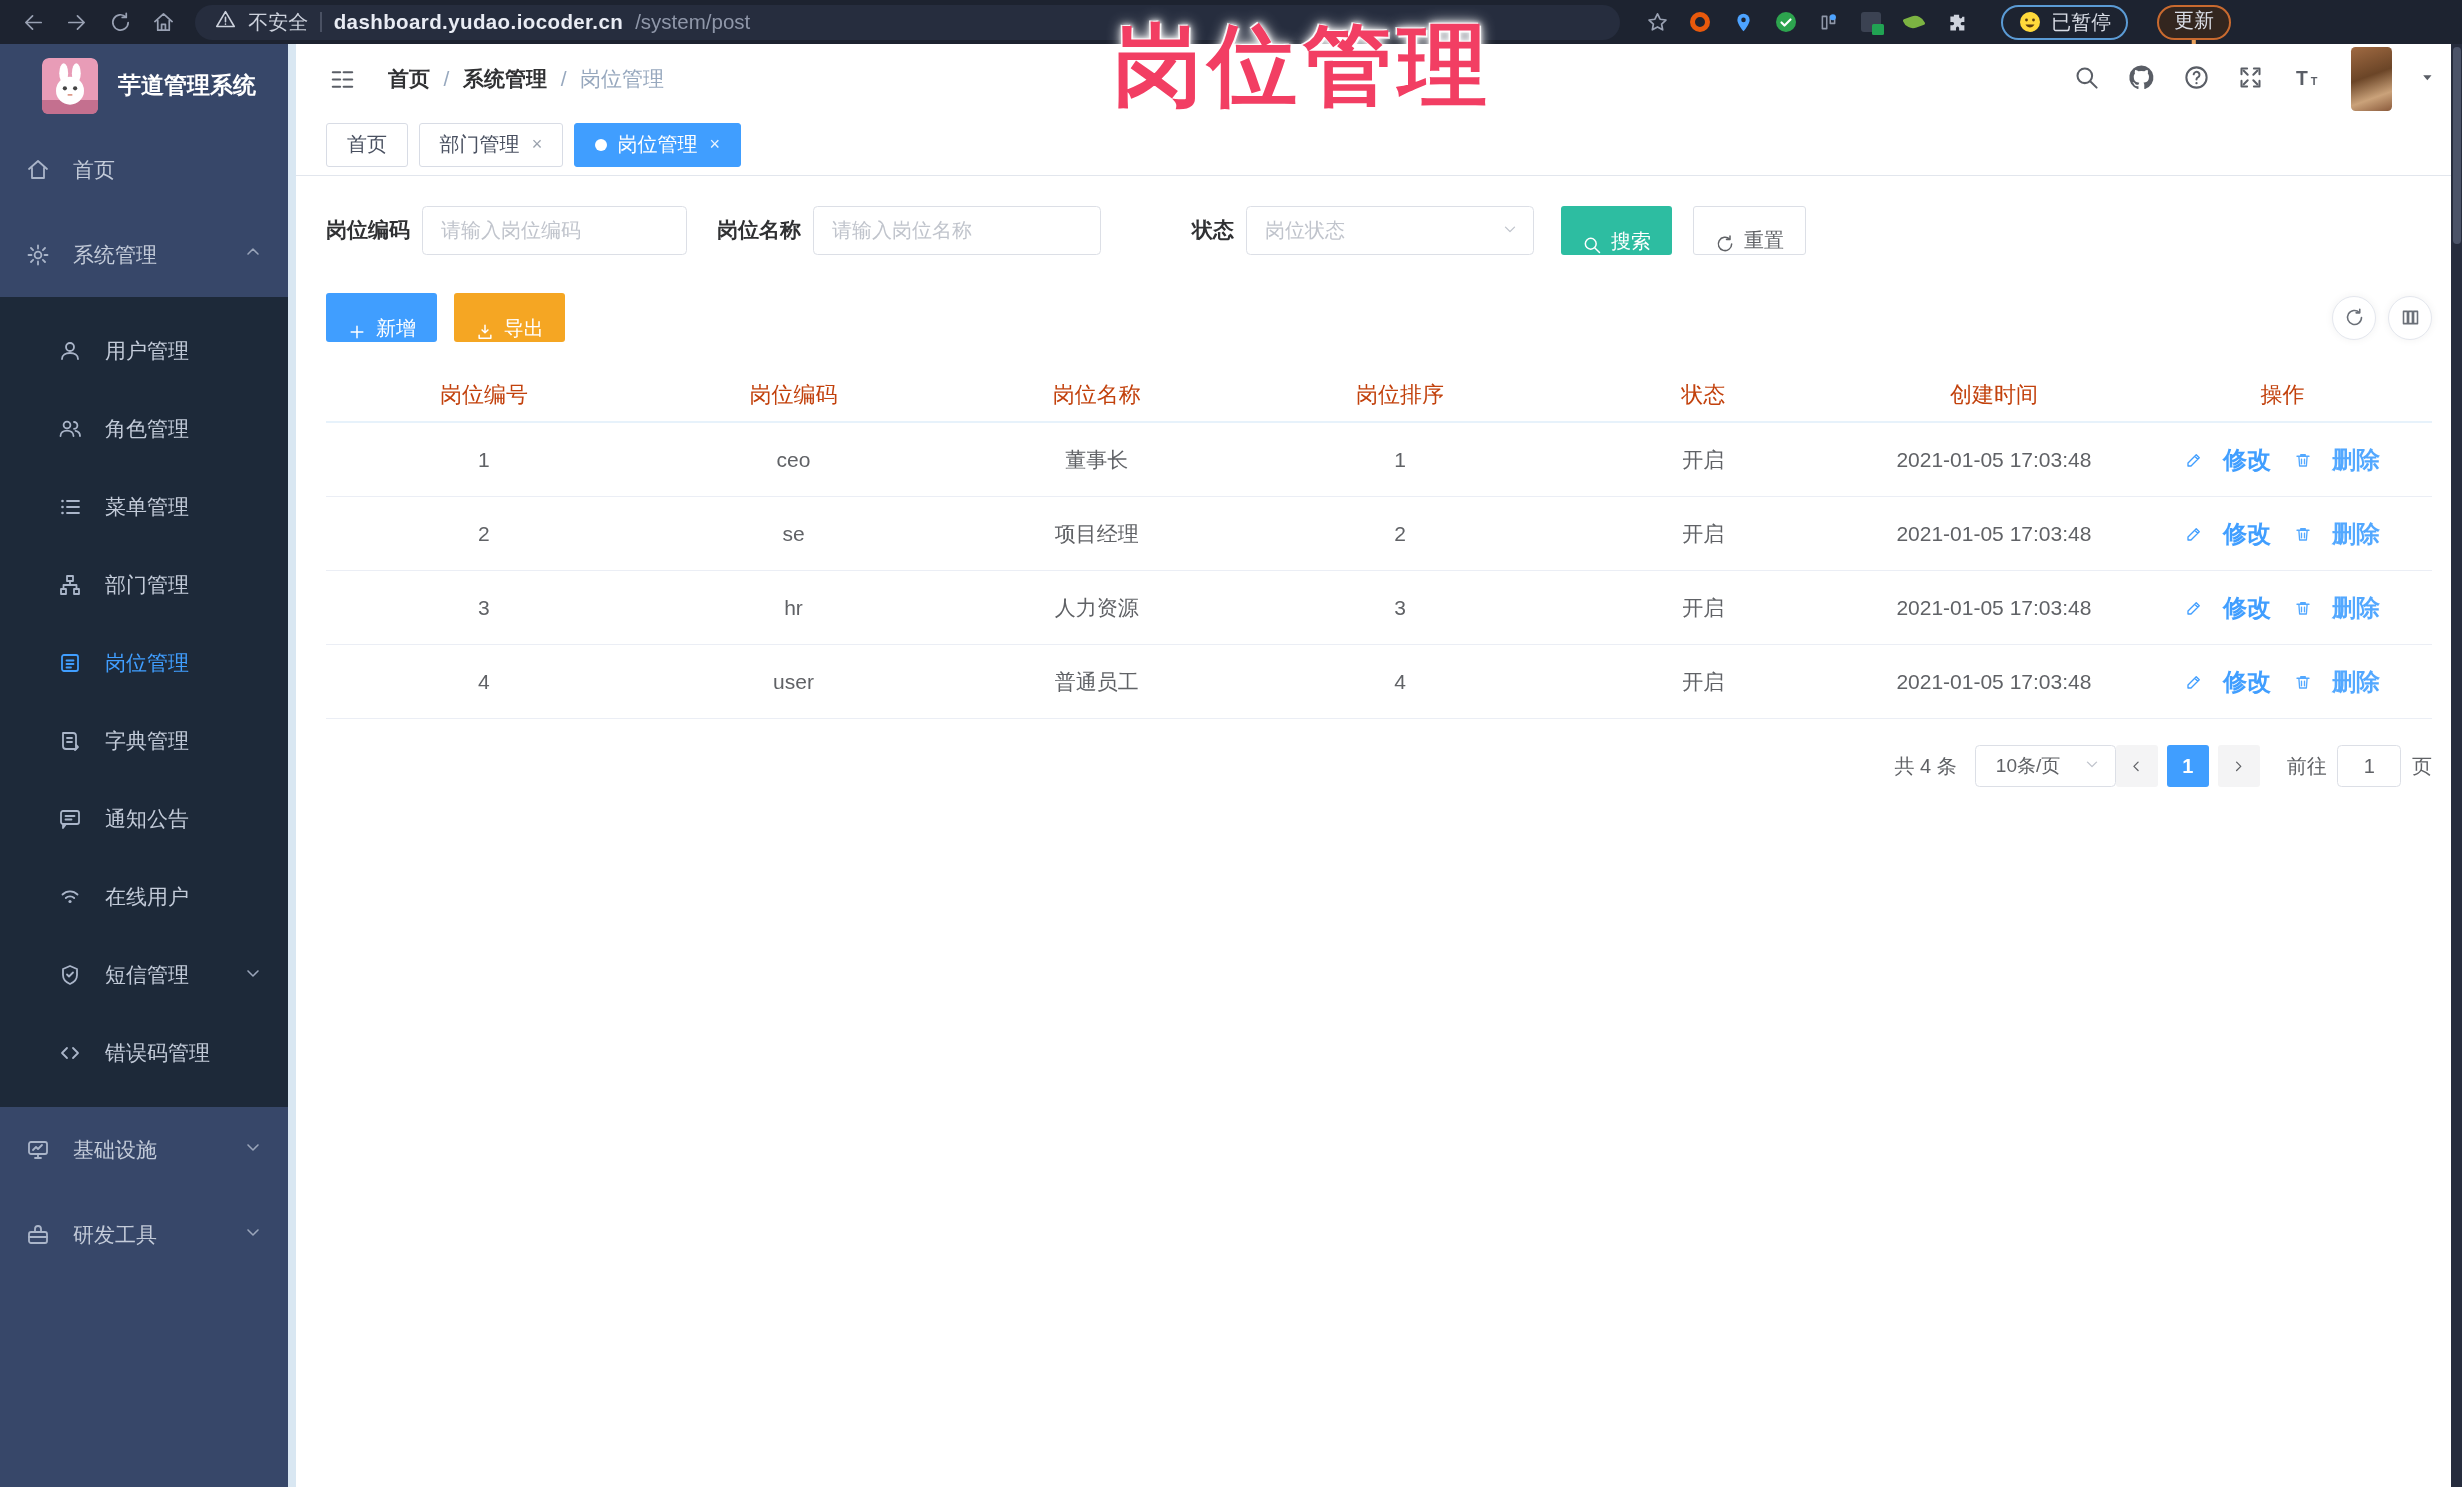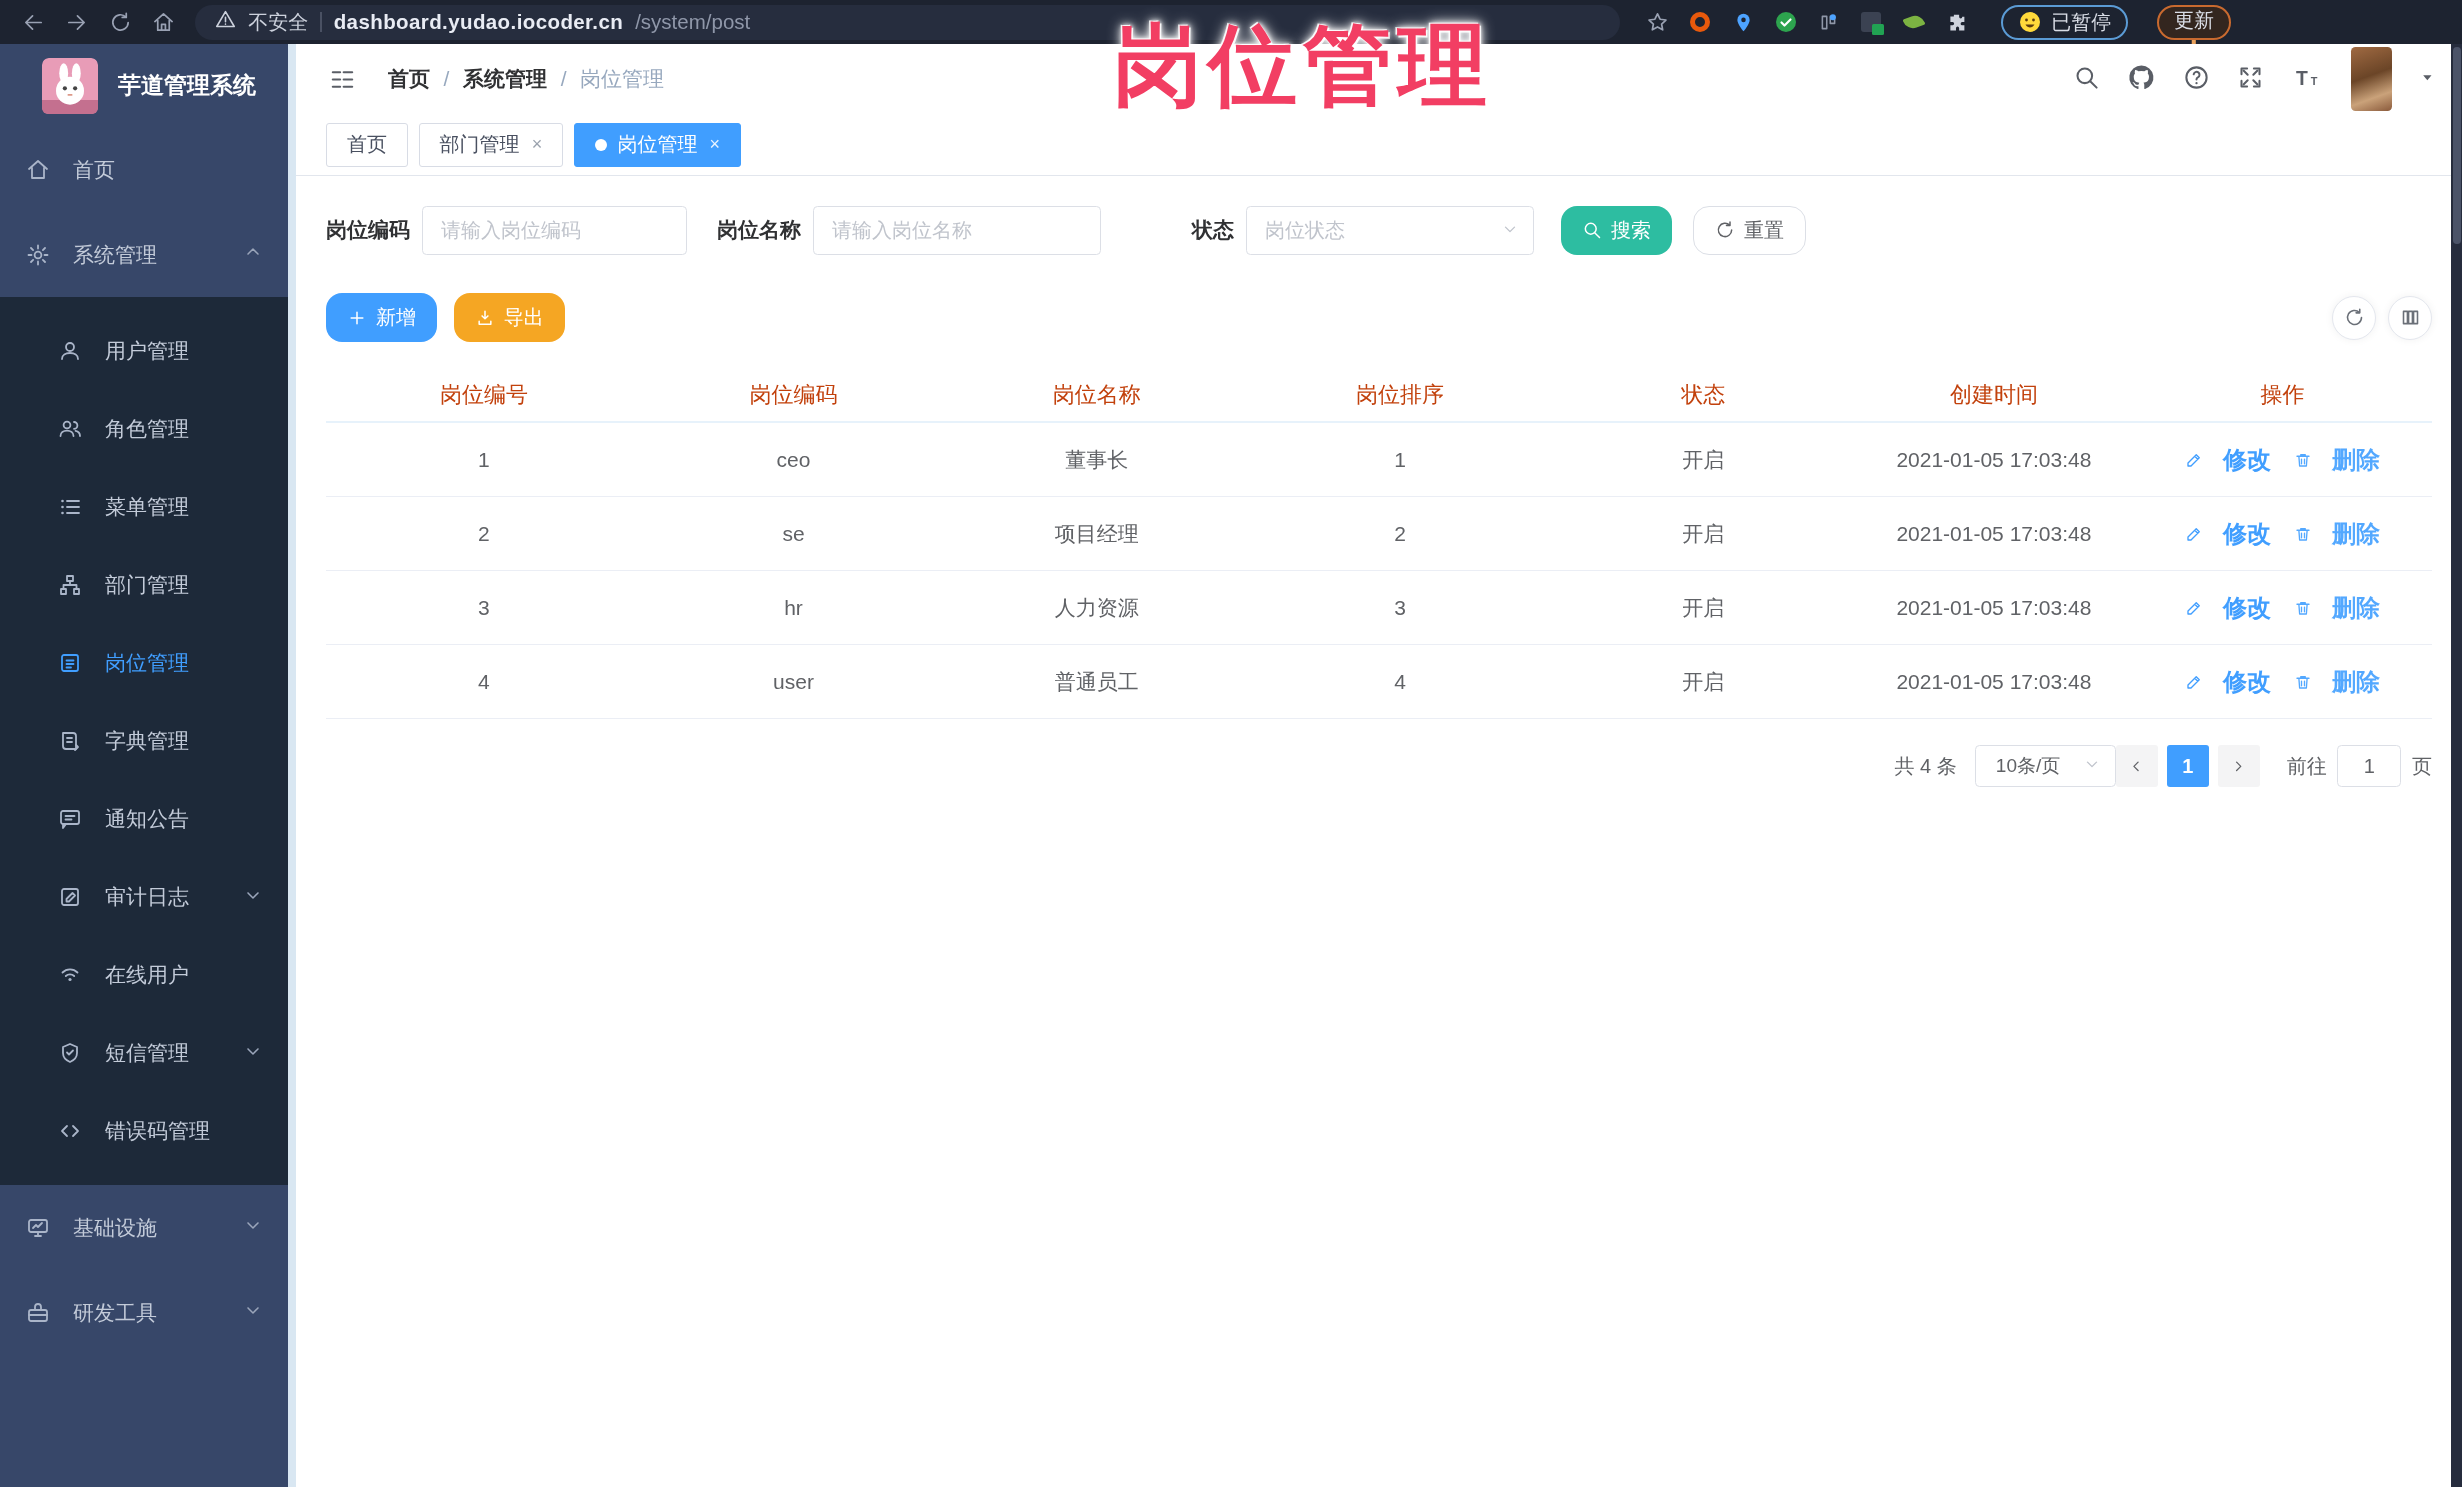--- a/index.html
+++ b/index.html
@@ -77,21 +77,21 @@
   .filter-row { display:flex; align-items:center; height:50px; }
   .f-label { font-size:21px; font-weight:600; color:#303133; margin-right:12px; white-space:nowrap; }
   .inp { height:49px; border:0.8px solid #dcdfe6; border-radius:4.5px; padding:0 18px; font-size:20px; color:#606266; outline:none; }
   .inp::placeholder { color:#c0c4cc; }
   .w350 { width:265px; } .w380 { width:288px; }
   .gap40 { width:30px; flex:none; } .gap120 { width:91px; flex:none; }
   .select { position:relative; display:flex; align-items:center; }
   .select .inp { padding-right:36px; width:288px; }
   .sel-chev { position:absolute; right:15px; color:#c0c4cc; pointer-events:none; }
   .sel-chev svg { width:18px; height:18px; }
-  .btn { height:49px; border:none; border-radius:16px; font-size:20px; display:inline-flex; align-items:center;
+  .btn { height:49px; border:none; border-radius:3px; font-size:20px; display:inline-flex; align-items:flex-end;
     justify-content:center; gap:9px; cursor:pointer; padding:0 21px; font-family:inherit; }
   .btn svg { width:20px; height:20px; }
   .btn-search { background:#2dbda1; color:#fff; margin-left:27px; }
   .btn-reset { background:#fff; color:#606266; border:0.8px solid #dcdfe6; margin-left:21px; }
   .action-row { margin-top:38px; display:flex; align-items:center; }
   .btn-add { background:#409eff; color:#fff; }
   .btn-export { background:#f5a623; color:#fff; margin-left:16.7px; }
   .round-tools { margin-left:auto; display:flex; gap:12px; }
   .rbtn { width:44px; height:44px; border-radius:50%; border:0.8px solid #e4e7ee; background:#fff; color:#6b7078;
     display:flex; align-items:center; justify-content:center; box-shadow:0 0 9px rgba(0,0,0,.06); cursor:pointer; }
@@ -320,32 +320,20 @@
         <span>字典管理</span>
       </div>
       <div class="mi l2">
         <span class="micon">
             <svg class="ic" viewBox="0 0 24 24">
               <rect x="3" y="4" width="18" height="13" rx="2"></rect>
               <path d="M8 17l-3 4v-4M7.5 9h9M7.5 12.5h6"></path>
             </svg>
           </span>
         <span>通知公告</span>
-      </div>
-      <div class="mi l2">
-        <span class="micon">
-            <svg class="ic" viewBox="0 0 24 24">
-              <rect x="4" y="4" width="16" height="16" rx="2"></rect>
-              <path d="M14.5 8l2.5 2.5-6 6H8.5V14z"></path>
-            </svg>
-          </span>
-        <span>审计日志</span>
-        <span class="chev"><svg class="ic" viewBox="0 0 24 24">
-              <path d="M6 9.5l6 6 6-6"></path>
-            </svg></span>
       </div>
       <div class="mi l2">
         <span class="micon">
             <svg class="ic" viewBox="0 0 24 24">
               <path d="M4.5 9.5a10.5 10.5 0 0 1 15 0M7.8 13a6 6 0 0 1 8.4 0"></path>
               <circle cx="12" cy="16.5" r="1.6" fill="currentColor" stroke="none"></circle>
             </svg>
           </span>
         <span>在线用户</span>
       </div>

